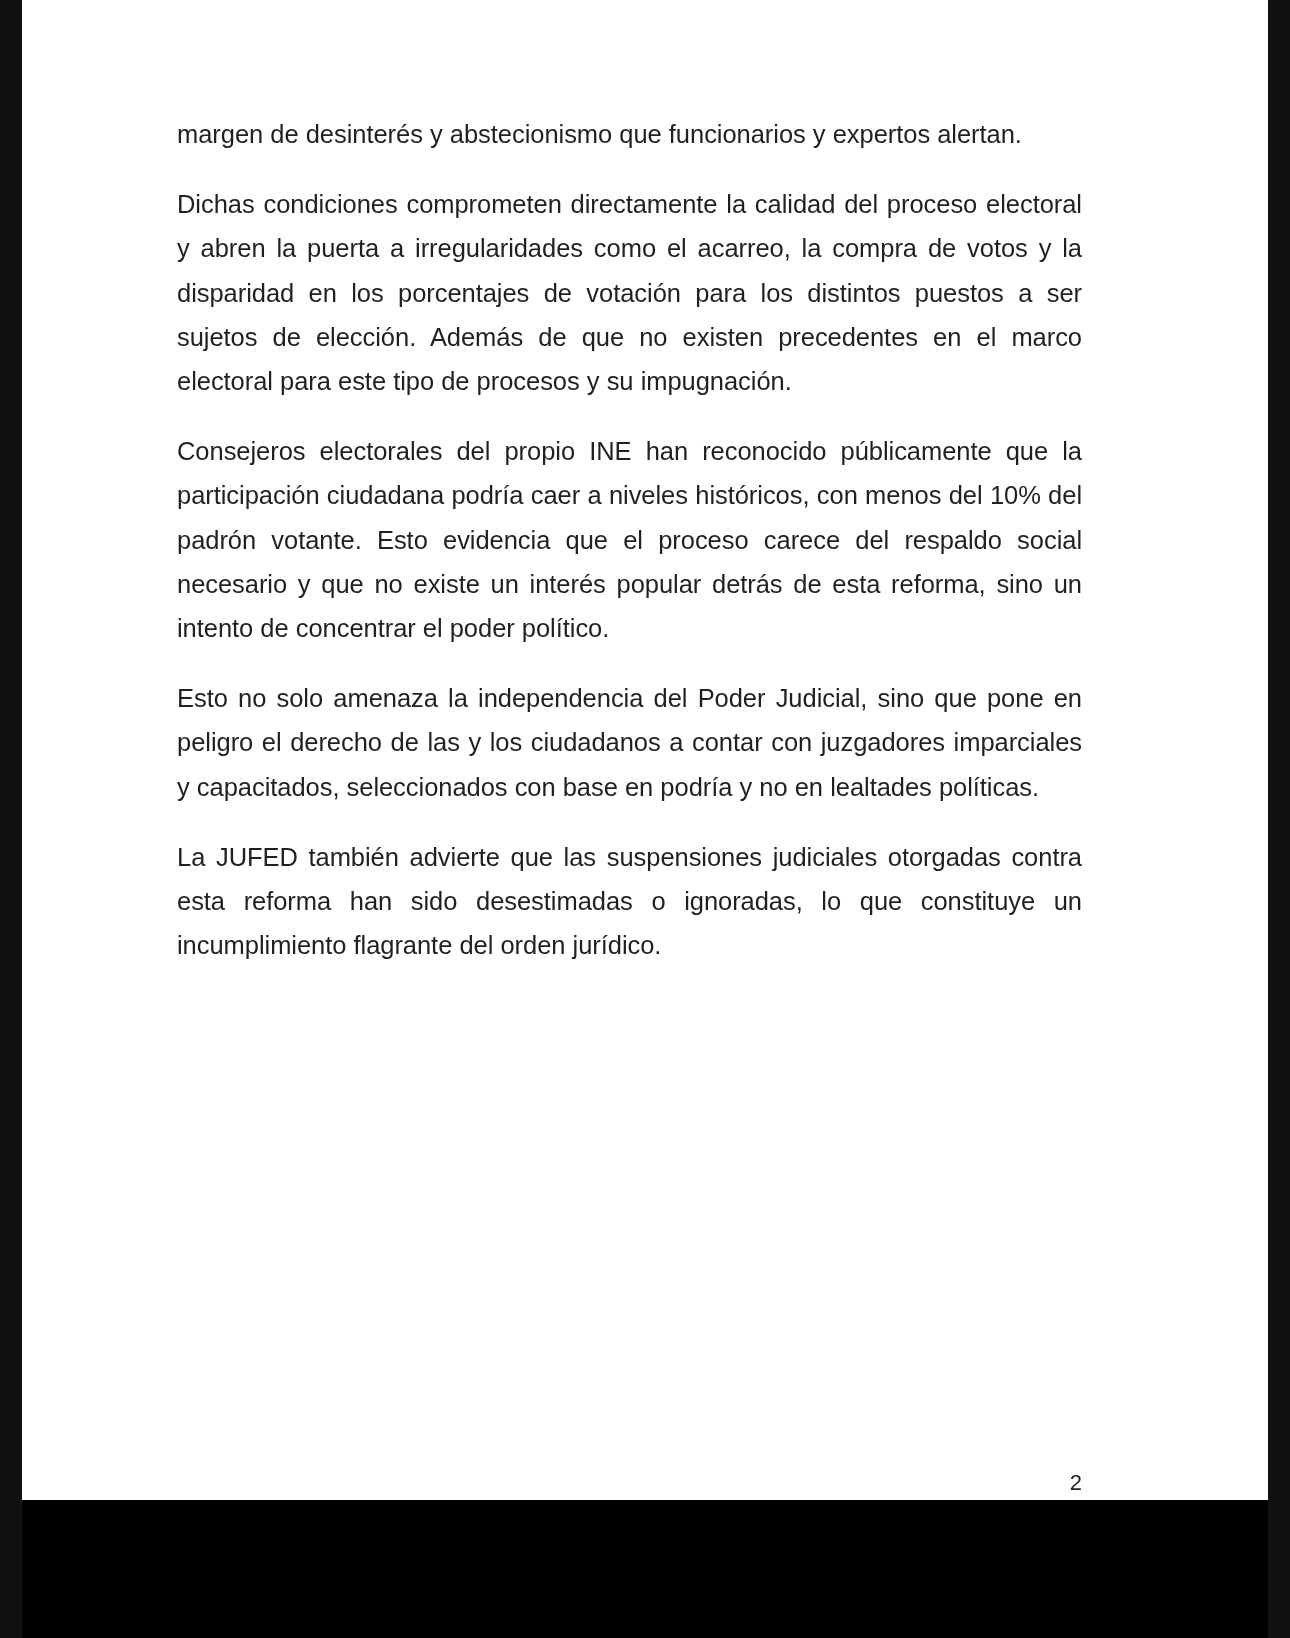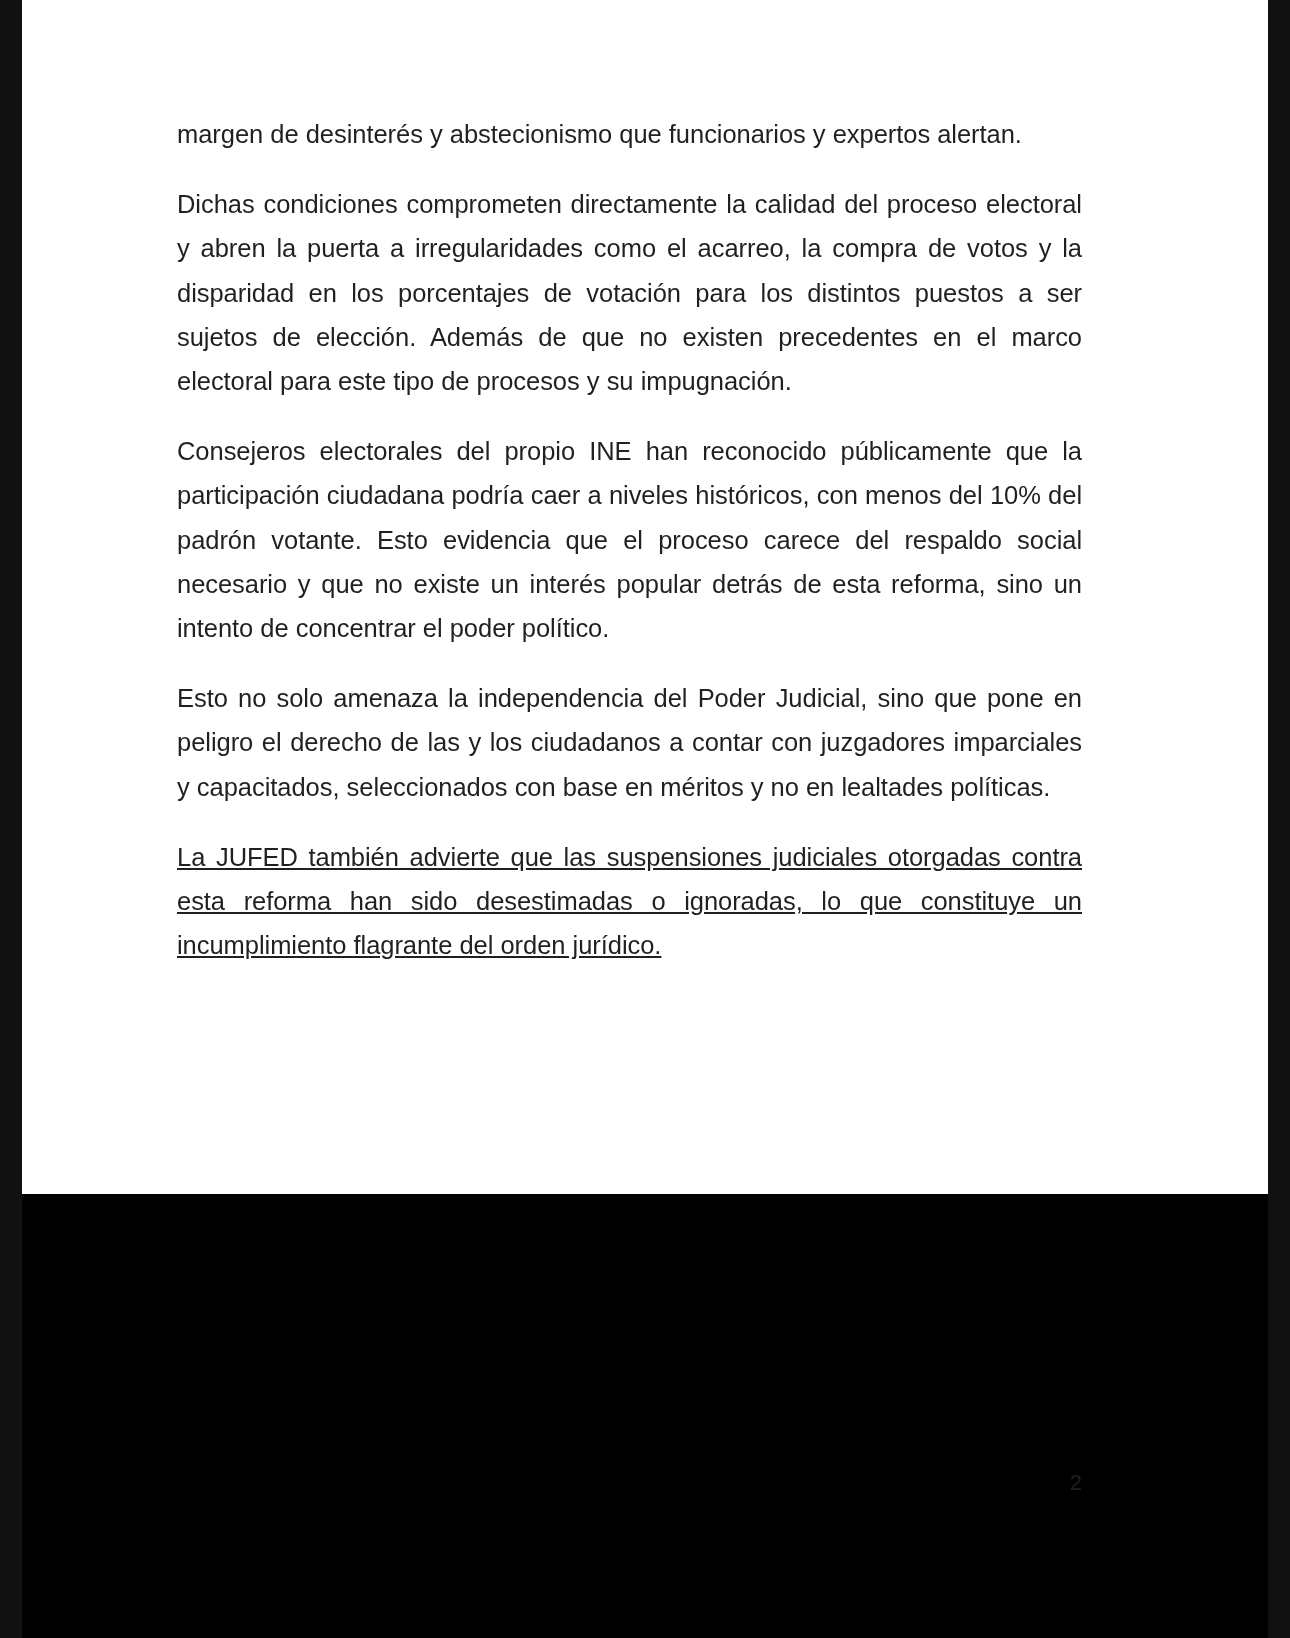--- a/index.html
+++ b/index.html
@@ -37,21 +37,21 @@
     width: 22px;
     height: 1638px;
     background: #111111;
   }
 
   .page {
     position: absolute;
     left: 22px;
     top: 0px;
     width: 1246px;
-    height: 1194px;
+    height: 1500px;
     background: #ffffff;
   }
 
   .page-body {
     position: absolute;
     left: 155px;
     top: 112px;
     width: 905px;
   }
 
@@ -64,21 +64,20 @@
     text-align: justify;
     text-justify: inter-word;
     letter-spacing: -0.05px;
     word-spacing: 0.1px;
     -webkit-hyphens: none;
     hyphens: none;
   }
 
   p.para:last-of-type {
     margin-bottom: 0;
-    text-decoration: underline;
   }
 
   .page-number {
     position: absolute;
     left: 155px;
     top: 1468px;
     width: 905px;
     text-align: right;
     font-family: "Liberation Sans", sans-serif;
     font-size: 22px;
@@ -93,20 +92,20 @@
 
   <div class="gutter-left"></div>
   <div class="gutter-right"></div>
 
   <div class="page">
 
     <div class="page-body">
       <p class="para">margen de desinterés y abstecionismo que funcionarios y expertos alertan.</p>
       <p class="para">Dichas condiciones comprometen directamente la calidad del proceso electoral y abren la puerta a irregularidades como el acarreo, la compra de votos y la disparidad en los porcentajes de votación para los distintos puestos a ser sujetos de elección. Además de que no existen precedentes en el marco electoral para este tipo de procesos y su impugnación.</p>
       <p class="para">Consejeros electorales del propio INE han reconocido públicamente que la participación ciudadana podría caer a niveles históricos, con menos del 10% del padrón votante. Esto evidencia que el proceso carece del respaldo social necesario  y que no existe un interés popular detrás de esta reforma, sino un intento de concentrar el poder político.</p>
-      <p class="para">Esto no solo amenaza la independencia del Poder Judicial, sino que pone en peligro el derecho de las y los ciudadanos a contar con juzgadores imparciales y capacitados, seleccionados con base en méritos y no en lealtades políticas.</p>
+      <p class="para">Esto no solo amenaza la independencia del Poder Judicial, sino que pone en peligro el derecho de las y los ciudadanos a contar con juzgadores imparciales y capacitados, seleccionados con base en podría y no en lealtades políticas.</p>
       <p class="para">La JUFED también advierte que las suspensiones judiciales otorgadas contra esta reforma han sido desestimadas o ignoradas, lo que constituye un incumplimiento flagrante del orden jurídico.</p>
     </div>
 
     <div class="page-number">2</div>
 
   </div>
 </div>
 
 </body></html>

